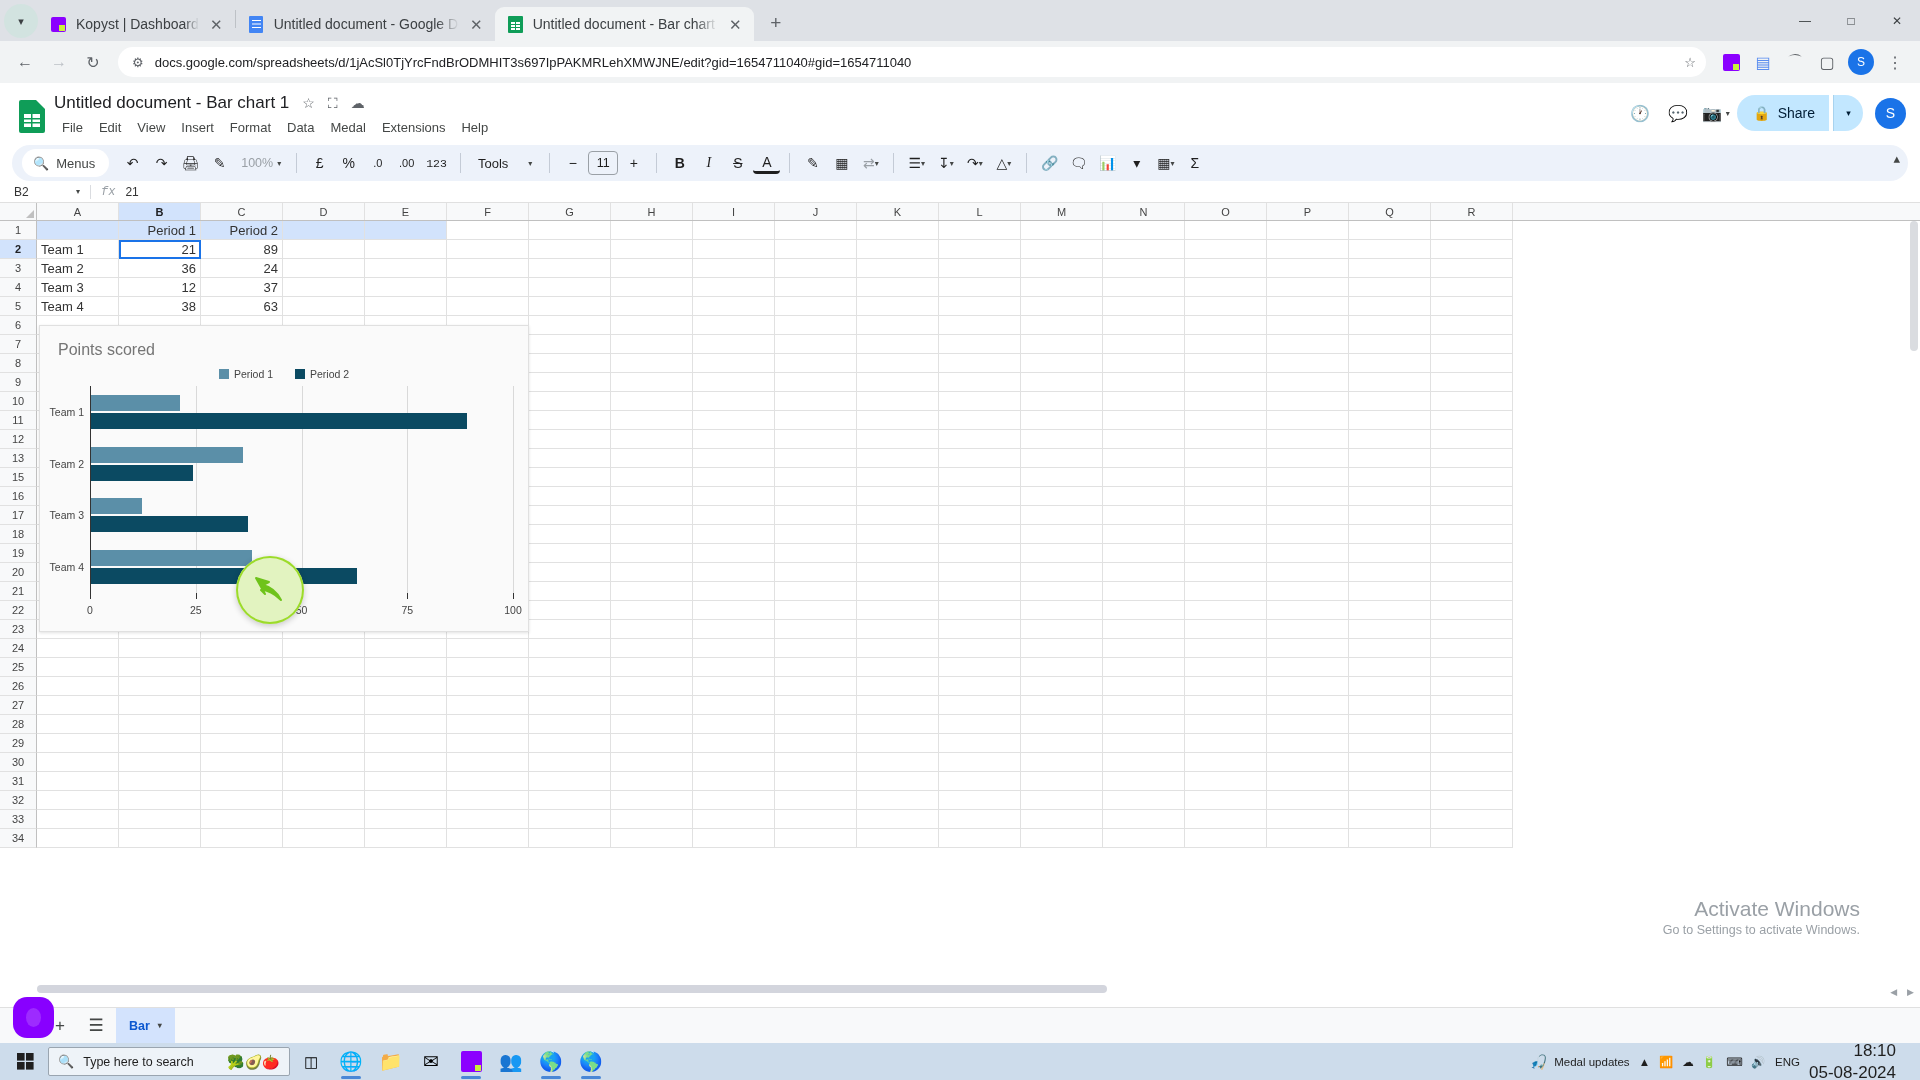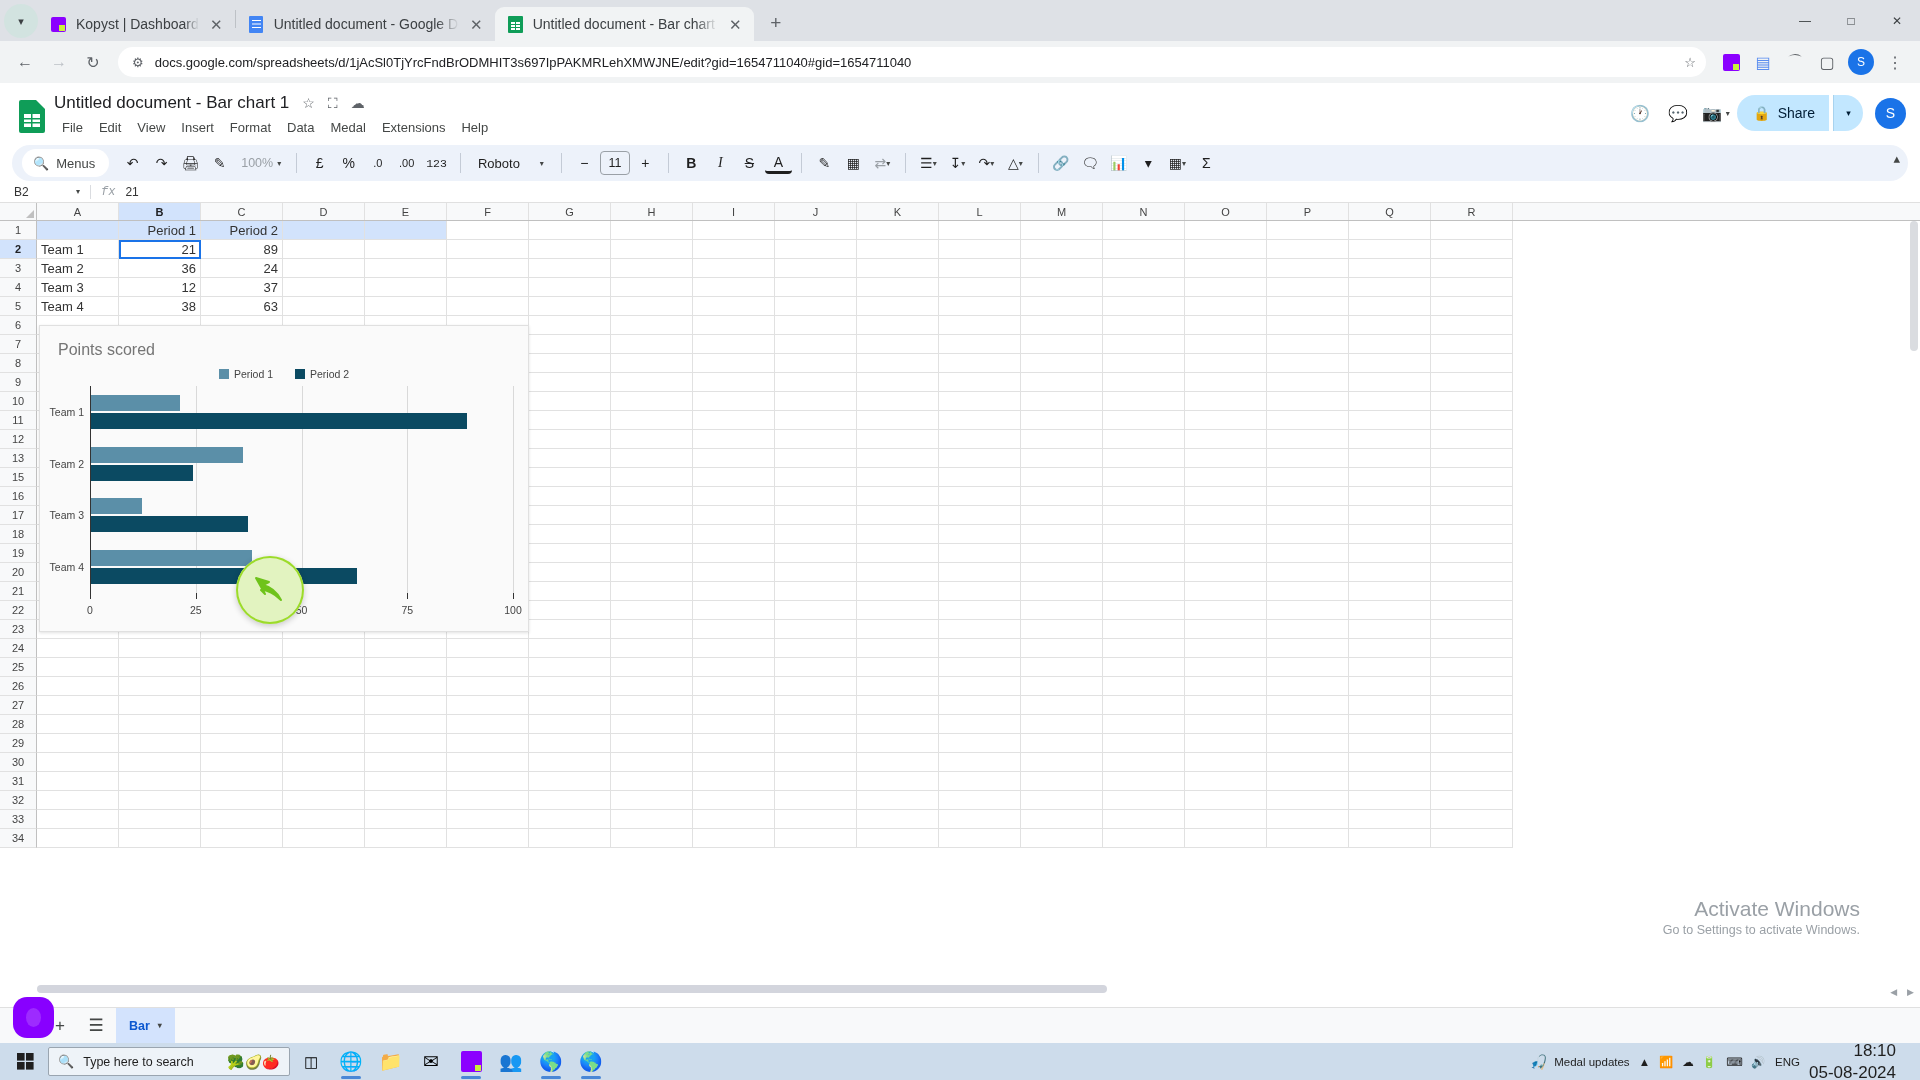--- a/index.html
+++ b/index.html
@@ -331,21 +331,21 @@
         <span class="caret">▾</span>
       </div>
       <div class="tb-sep"></div>
       <div class="tb">£</div>
       <div class="tb">%</div>
       <div class="tb" style="font-size:11px;">.0</div>
       <div class="tb" style="font-size:11px;">.00</div>
       <div class="tb" style="font-size:11.5px;font-family:Liberation Mono, monospace;">123</div>
       <div class="tb-sep"></div>
       <div class="font-chip">
-        <span>Roboto</span>
+        <span>Tools</span>
         <span class="caret">▾</span>
       </div>
       <div class="tb-sep"></div>
       <div class="tb">−</div>
       <div class="size-box">11</div>
       <div class="tb">+</div>
       <div class="tb-sep"></div>
       <div class="tb" style="font-weight:bold;">B</div>
       <div class="tb" style="font-style:italic;font-family:'Liberation Serif',serif;">I</div>
       <div class="tb" style="text-decoration:line-through;">S</div>

